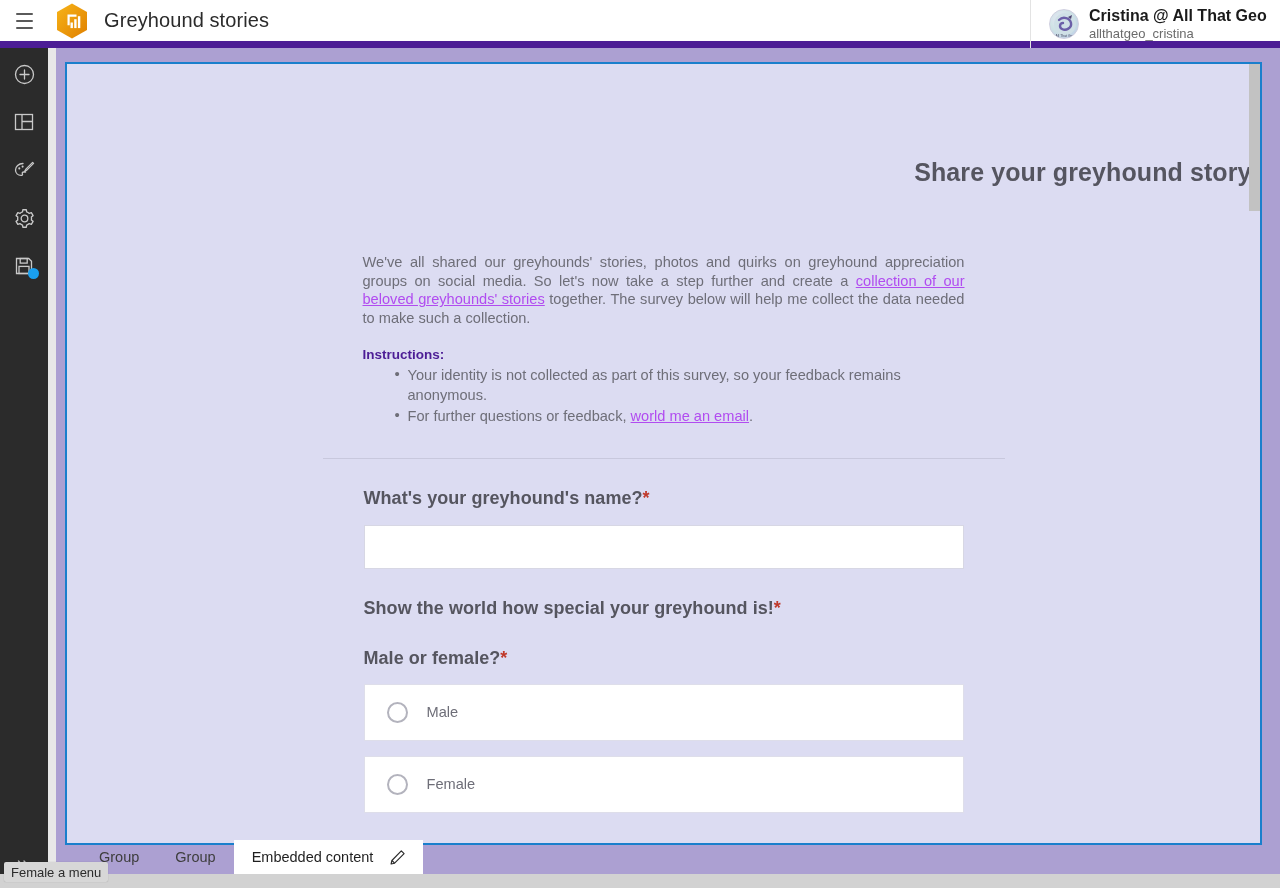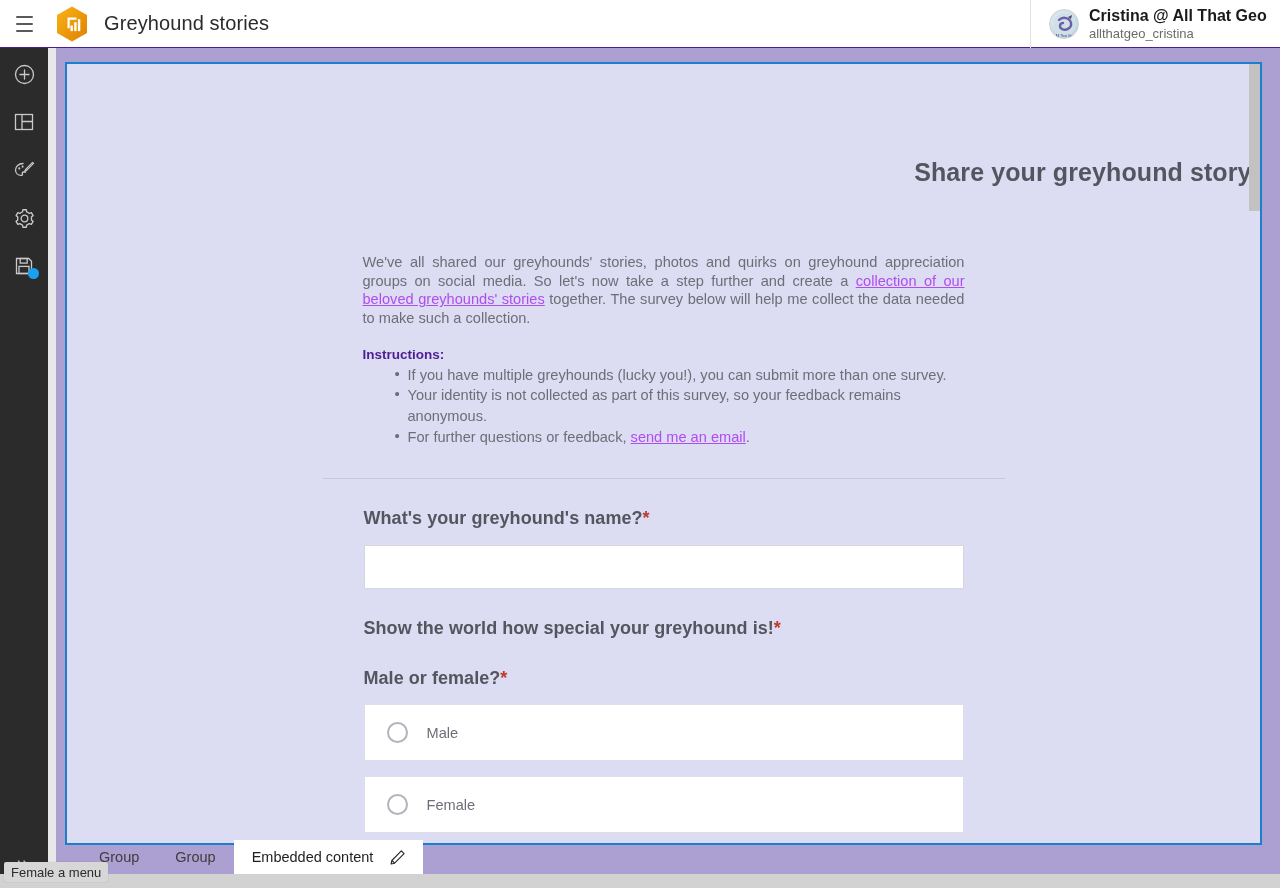--- a/index.html
+++ b/index.html
@@ -8,21 +8,21 @@
     font-family: "Liberation Sans", sans-serif;
     background: #e8e8e8;
     overflow: hidden;
   }
   #app { position: relative; width: 1280px; height: 888px; }
 
   
   .topbar {
     position: absolute; left: 0; top: 0; width: 1280px; height: 48px;
     background: #ffffff; display: flex; align-items: center;
-    border-bottom: 1px solid #4c1d95;
+    border-bottom: 7px solid #4c1d95;
   }
   .hamburger {
     width: 48px; height: 48px; display: flex; flex-direction: column;
     align-items: center; justify-content: center; gap: 5px; cursor: pointer;
   }
   .hamburger i { display: block; width: 17px; height: 2px; background: #5a5a5a; border-radius: 1px; }
 
   .logo-hex { width: 36px; height: 38px; margin-left: 6px; position: relative; flex: none; }
   .logo-hex svg { display: block; }
 
@@ -283,24 +283,23 @@
 
           <div class="form-title">Share your greyhound story!</div>
 
           <div class="intro">
             <span>We've all shared our greyhounds' stories, photos and quirks on greyhound appreciation groups on social media. So let's now take a step further and create a </span><a>collection of our beloved greyhounds'  stories</a><span> together. The survey below will help me collect the data needed to make such a collection.</span>
           </div>
 
           <div class="instr-label">Instructions:</div>
 
           <div class="bullets">
-            <div class="bullet">If you have multiple greyhounds (lucky you!), you can submit more than one survey.</div>
             <div class="bullet">Your identity is not collected as part of this survey, so your feedback remains anonymous.</div>
             <div class="bullet">
-              <span>For further questions or feedback, </span><a>send me an email</a><span>.</span>
+              <span>For further questions or feedback, </span><a>world me an email</a><span>.</span>
             </div>
           </div>
 
           <div class="divider"></div>
 
           <div class="q-wrap">
             <div class="q-label">
               <span>What's your greyhound's name?</span><span class="req">*</span>
             </div>
             <input class="text-input" type="text" placeholder="" style="">

